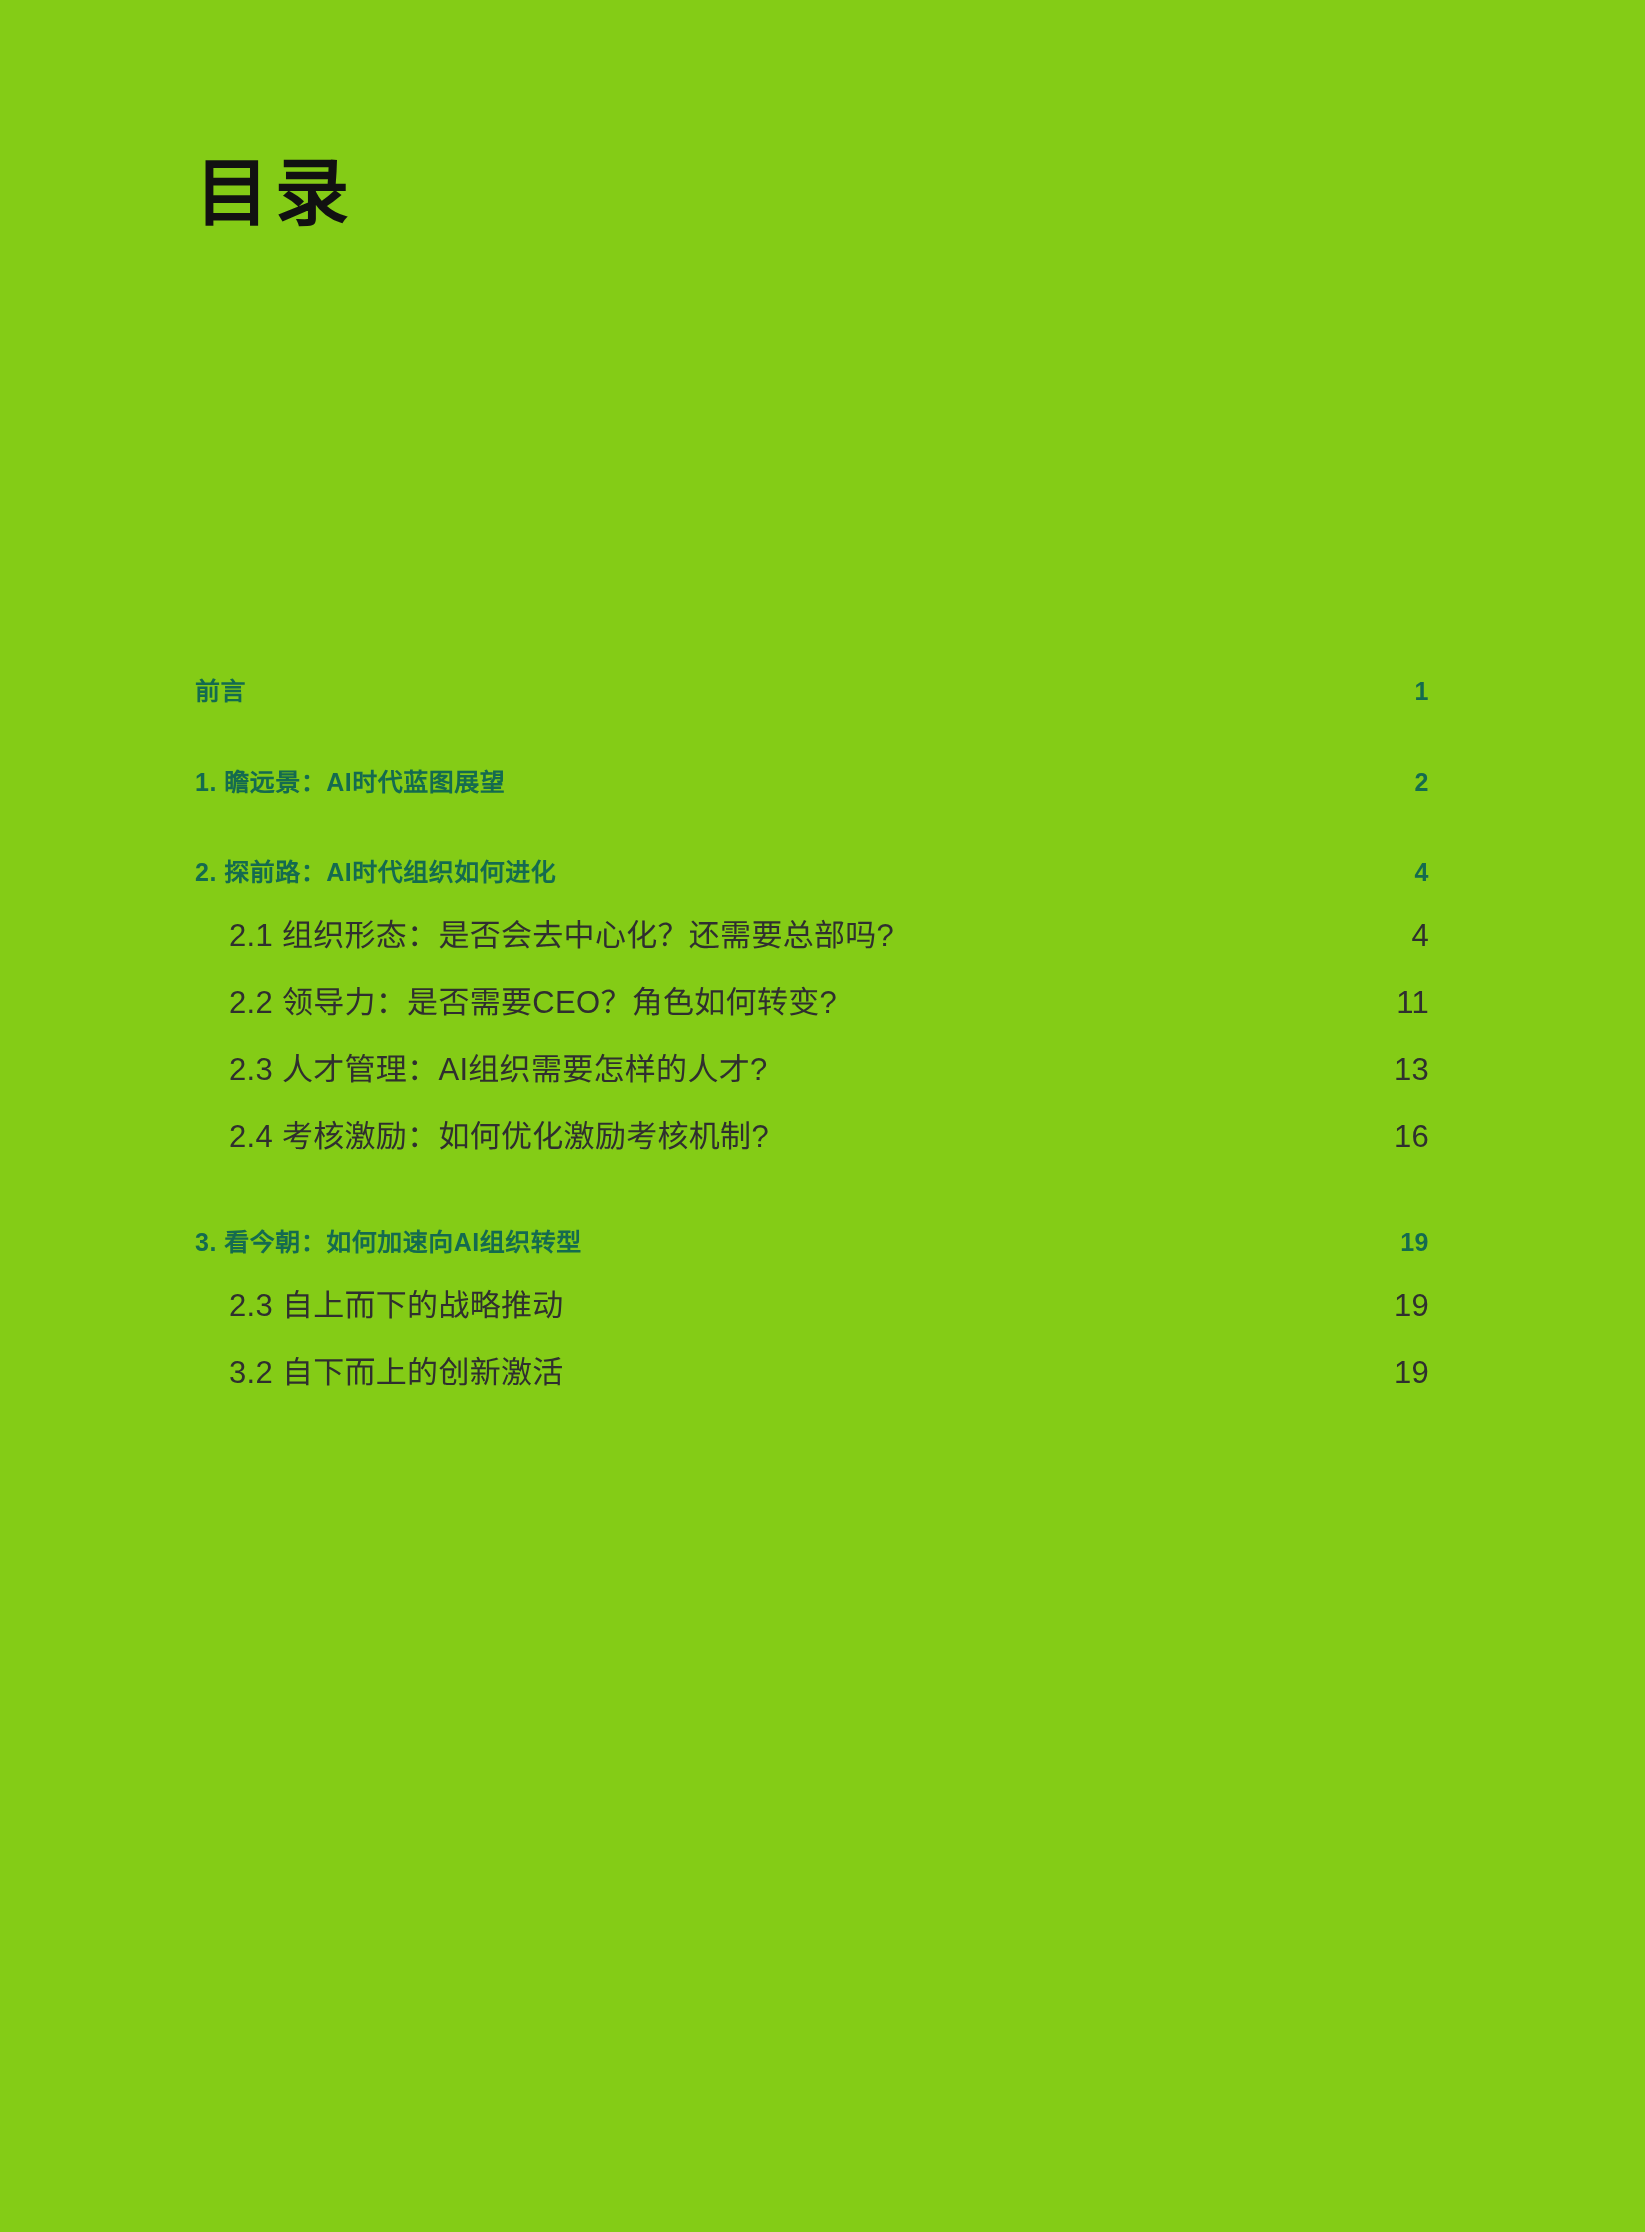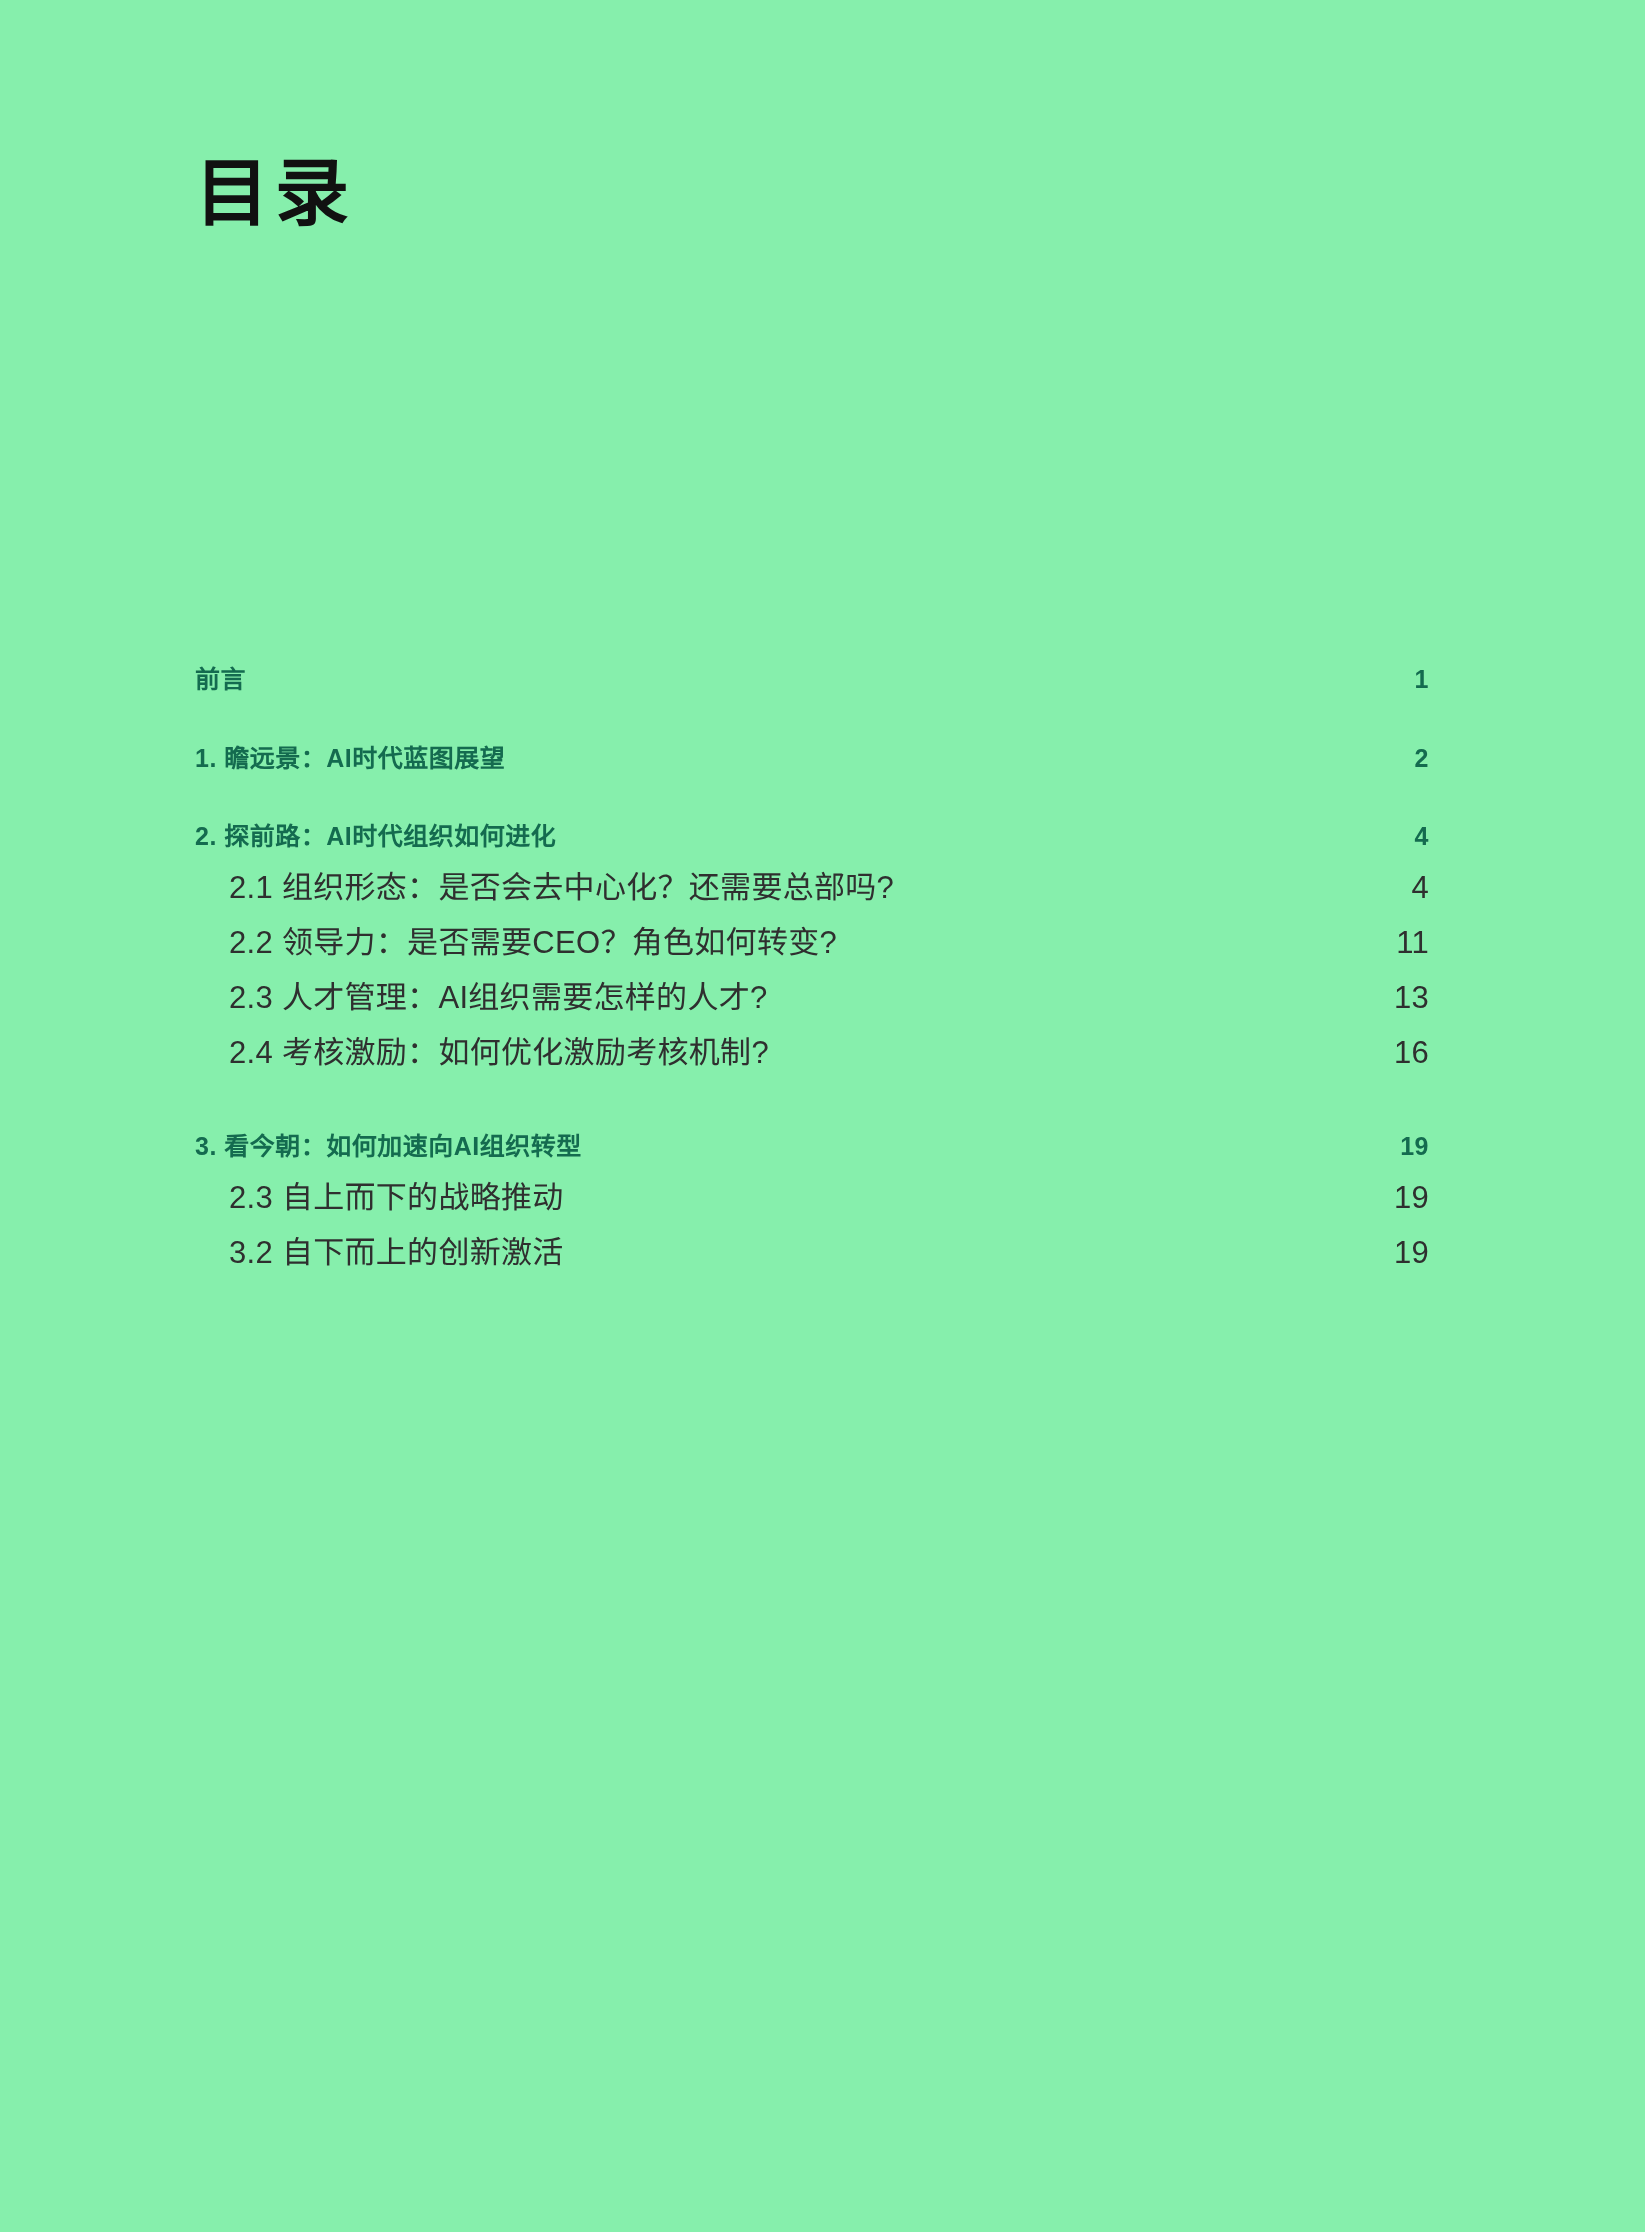--- a/index.html
+++ b/index.html
@@ -15,21 +15,21 @@
     color: #1a1a1a;
     position: relative;
     overflow: hidden;
   }
   .page {
     position: absolute;
     left: 0;
     top: 0;
     width: 1646px;
     height: 2233px;
-    background: #86efac;
+    background: #84cc16;
   }
   .content {
     position: absolute;
     left: 195px;
     top: 0;
     width: 1256px;
   }
 
   
   .toc-title {
@@ -49,20 +49,21 @@
 
   .toc-row {
     display: flex;
     align-items: baseline;
     justify-content: space-between;
     width: 1234px;
   }
 
   .toc-label {
     white-space: nowrap;
+    margin-top: 12px;
   }
   .toc-page {
     white-space: nowrap;
     text-align: right;
     min-width: 40px;
   }
 
   
   .lvl0 {
     font-size: 25px;

